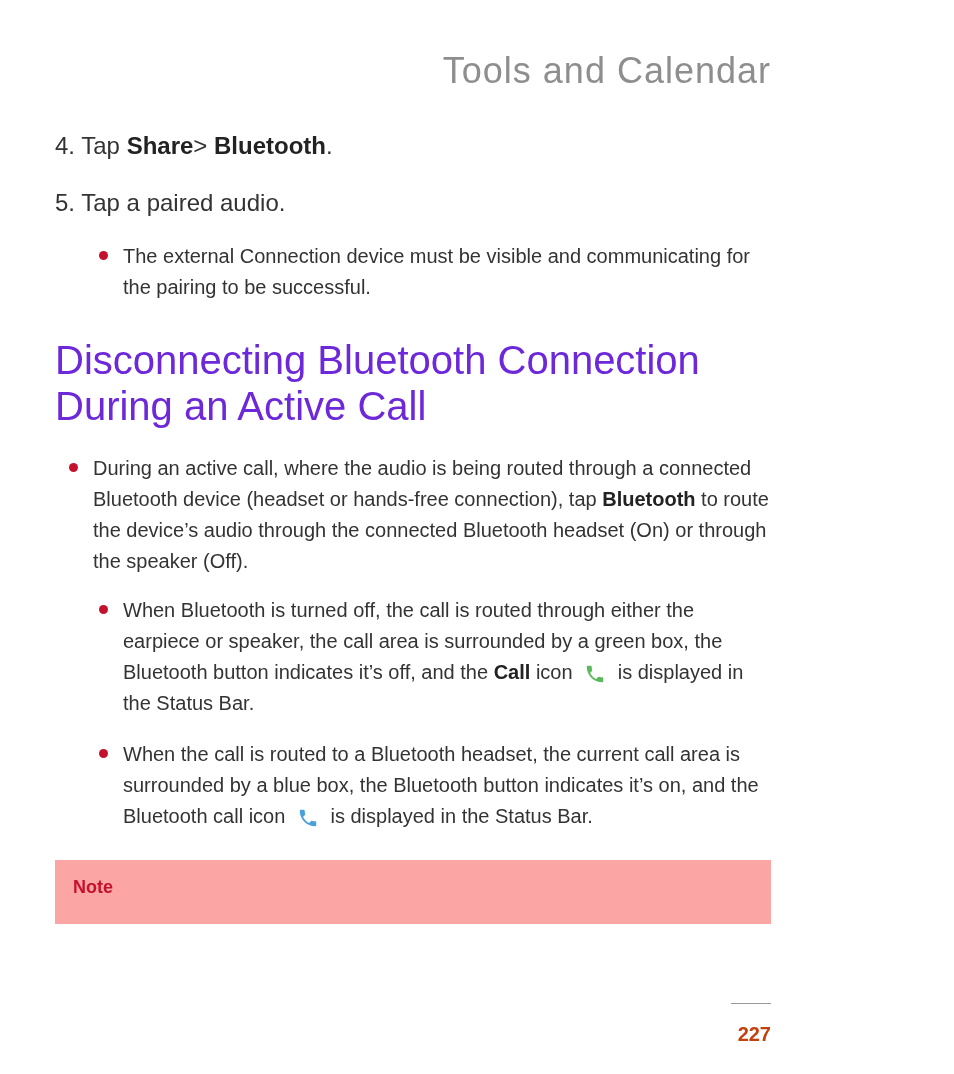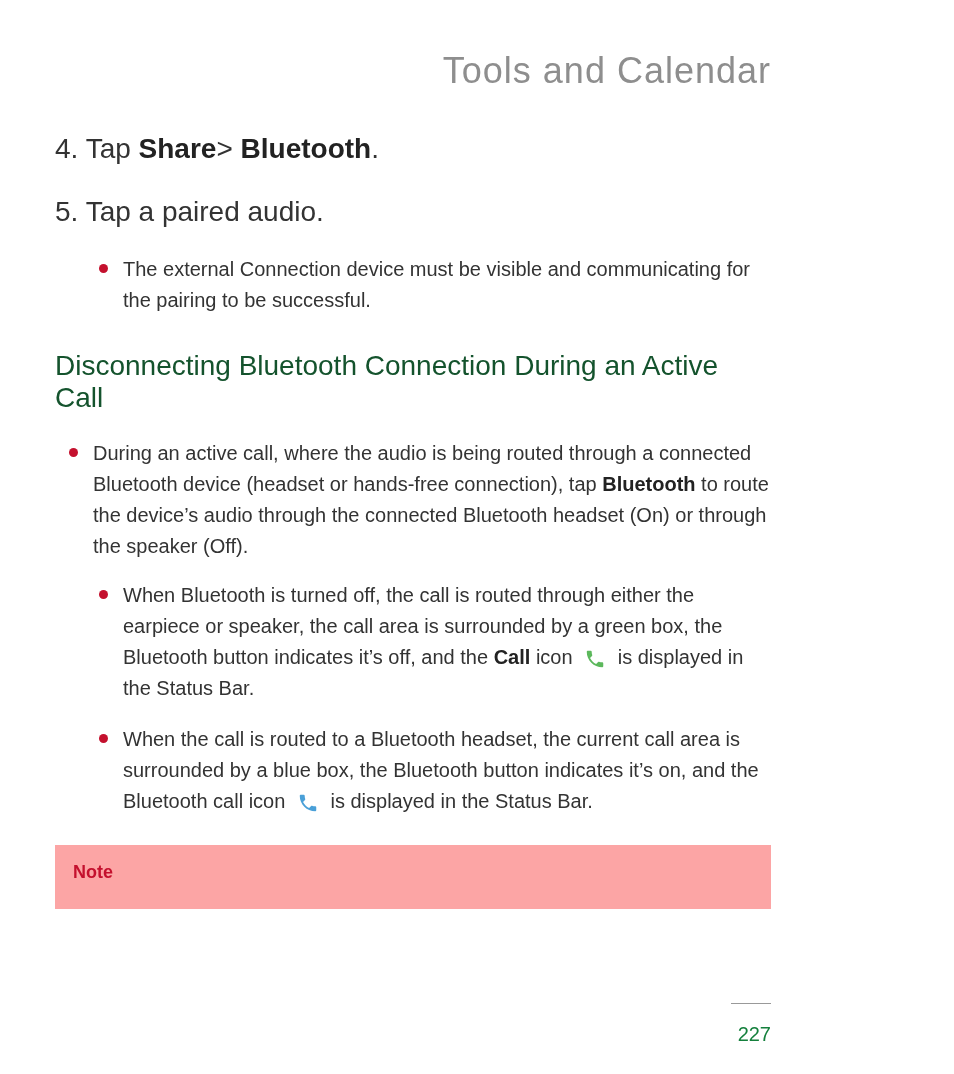--- a/index.html
+++ b/index.html
@@ -1,29 +1,29 @@
 <!DOCTYPE html>
 <html><head>
 <meta charset="utf-8">
 <style>
 html,body{margin:0;padding:0;background:#fff;font-family:"Segoe UI","Helvetica Neue",Arial,sans-serif;color:#333;font-weight:300}
 .page{width:826px;height:1074px;box-sizing:border-box;padding:50px 55px 0 55px;position:relative}
 .section-title{color:#8e8e8e;font-size:36px;text-align:right;margin-bottom:35px;font-weight:300;letter-spacing:1px}
-.step{font-size:28px;line-height:1.55;margin-bottom:20px;padding-left:26px;text-indent:-26px}
+.step{font-size:24px;line-height:1.55;margin-bottom:20px;padding-left:26px;text-indent:-26px}
 .bold{font-weight:600;color:#222}
 ul.bullets{list-style:none;padding-left:68px;margin:0 0 28px 0}
 ul.bullets>li{position:relative;font-size:20px;line-height:1.55;margin-bottom:20px}
 ul.bullets>li::before{content:"";position:absolute;left:-24px;top:10px;width:9px;height:9px;border-radius:50%;background:#c4112e}
 ul.top-bullets{list-style:none;padding-left:38px;margin:0}
 ul.top-bullets>li{position:relative;font-size:20px;line-height:1.55;margin-bottom:18px}
 ul.top-bullets>li::before{content:"";position:absolute;left:-24px;top:10px;width:9px;height:9px;border-radius:50%;background:#c4112e}
-.h2{color:#14532d;font-size:28px;line-height:1.15;margin:34px 0 24px 0;font-weight:400}
+.h2{color:#6d28d9;font-size:40px;line-height:1.15;margin:34px 0 24px 0;font-weight:400}
 .note-box{background:#fca5a5;padding:14px 18px 18px 18px;margin:0 0 0 0;font-size:18px;line-height:1.45;color:#444}
 .note-title{color:#c4112e;font-weight:600;margin-bottom:6px}
-.page-num{position:absolute;bottom:28px;right:55px;font-size:20px;color:#15803d;font-weight:400}
+.page-num{position:absolute;bottom:28px;right:55px;font-size:20px;color:#c2410c;font-weight:700}
 .rule{position:absolute;bottom:70px;right:55px;width:40px;border-top:1px solid #999}
 .inline-icon{display:inline-block;width:22px;height:22px;vertical-align:middle;margin:0 6px}
 .inline-icon svg{width:22px;height:22px}
 </style>
 </head>
 <body>
 
 <div class="page">
 
   <div class="section-title">Tools and Calendar</div>

